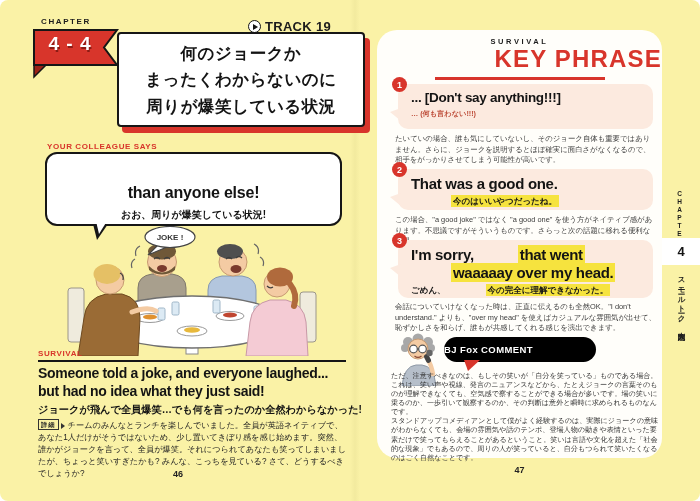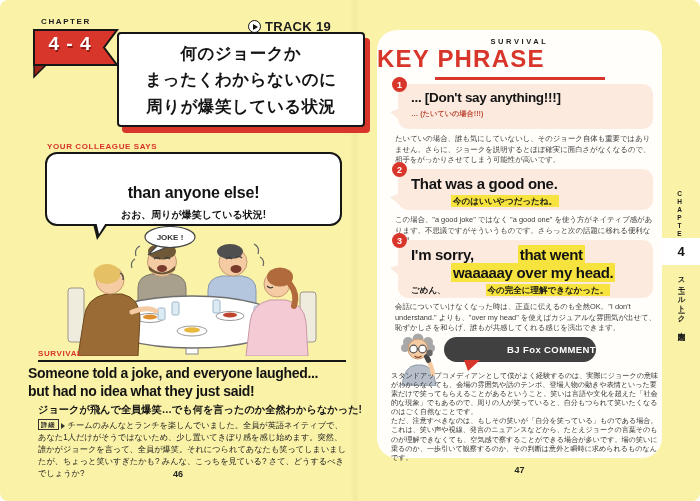--- a/index.html
+++ b/index.html
@@ -24,49 +24,49 @@
   .title-box div{font-size:16.5px;font-weight:800;line-height:1.6;color:#141414;letter-spacing:.5px;}
   .colleague-label{left:47px;top:142px;font-size:8px;font-weight:800;letter-spacing:.6px;}
   .speech-bubble{left:45px;top:152px;width:297px;height:74px;background:#fff;border:2px solid #161616;border-radius:12px;text-align:center;box-sizing:border-box;padding-top:9px;}
   .speech-en{font-size:16px;font-weight:800;line-height:1.25;color:#141414;letter-spacing:-.2px;}
   .speech-ja{font-size:10px;font-weight:700;margin-top:5px;color:#141414;}
   .tail-b{position:absolute;left:46px;bottom:-16px;width:0;height:0;border-top:16px solid #161616;border-left:4px solid transparent;border-right:11px solid transparent;}
   .tail-w{position:absolute;left:49px;bottom:-10px;width:0;height:0;border-top:13px solid #fff;border-left:3px solid transparent;border-right:8px solid transparent;}
   .illustration{left:50px;top:226px;width:284px;height:130px;}
   .situation-label{left:38px;top:349px;font-size:8px;font-weight:800;letter-spacing:.6px;}
   .situation-rule{left:38px;top:360px;width:308px;height:2px;background:#161616;}
-  .situation-en{left:28px;top:365px;width:312px;font-size:14px;font-weight:800;line-height:1.25;color:#141414;letter-spacing:-.3px;}
+  .situation-en{left:38px;top:365px;width:312px;font-size:14px;font-weight:800;line-height:1.25;color:#141414;letter-spacing:-.3px;}
   .situation-ja{left:38px;top:403px;font-size:10.2px;font-weight:800;color:#141414;}
   .situation-detail{left:38px;top:419px;width:309px;font-size:8.2px;line-height:1.45;color:#222;}
   .detail-badge{display:inline-flex;align-items:center;border:1px solid #333;font-size:6.3px;font-weight:700;padding:0 2px;margin-right:2px;vertical-align:1px;letter-spacing:1px;}
   .detail-arrow{display:inline-block;width:0;height:0;border-left:4px solid #333;border-top:3px solid transparent;border-bottom:3px solid transparent;margin-right:3px;vertical-align:-1px;}
   .pagenum-left{left:0;top:469px;width:356px;text-align:center;font-size:9px;font-weight:700;color:#222;}
 
   
   .panel{left:377px;top:30px;width:285px;height:428px;background:#FFFEFA;border-radius:20px;}
   .survival{left:377px;top:37px;width:285px;text-align:center;font-size:7.5px;font-weight:800;letter-spacing:2.6px;color:#1c1c1c;}
-  .keyphrase{left:377px;top:45px;width:285px;text-align:left;font-size:24px;font-weight:800;letter-spacing:1.2px;}
+  .keyphrase{left:377px;top:45px;width:285px;text-align:right;font-size:24px;font-weight:800;letter-spacing:1.2px;}
   .kp-underline{left:435px;top:77px;width:170px;height:3px;background:#D8352B;}
   .pbubble{position:absolute;left:398px;width:255px;background:#FCEADF;border-radius:10px;box-sizing:border-box;padding:6px 8px 5px 13px;}
   .pnum{position:absolute;left:-6px;top:-7px;width:15px;height:15px;background:#D8352B;border-radius:50%;color:#fff;
     font-size:9px;font-weight:800;display:flex;align-items:center;justify-content:center;}
   .ptail{position:absolute;left:-8px;top:24px;width:0;height:0;border-top:4px solid transparent;border-bottom:9px solid transparent;border-right:11px solid #FCEADF;}
   .pen{font-size:13.5px;font-weight:800;color:#141414;line-height:1.2;letter-spacing:-.3px;}
   .pen-lg{font-size:15px;}
   .pja{font-size:8.5px;font-weight:700;color:#141414;margin-top:3px;}
   .pja-red{font-size:7.2px;color:#BD4B37;}
   .hl{background:#F6E33E;padding:1px 2px;box-decoration-break:clone;margin-left:40px;-webkit-box-decoration-break:clone;}
   .pb1{top:84px;height:45px;}
   .pb2{top:169px;height:41px;}
   .pb3{top:240px;height:58px;}
   .note{position:absolute;left:395px;width:262px;font-size:7.4px;line-height:1.45;color:#3a3a3a;}
   .note1{top:134px;} .note2{top:215px;} .note3{top:302px;}
   .bj-illust{left:396px;top:332px;width:46px;height:54px;}
-  .comment-bubble{left:444px;top:337px;width:152px;height:25px;background:#404040;border-radius:14px;color:#fff;
-    font-size:9.5px;font-weight:800;display:flex;align-items:center;justify-content:flex-end;letter-spacing:.4px;}
+  .comment-bubble{left:444px;top:337px;width:152px;height:25px;background:#000000;border-radius:14px;color:#fff;
+    font-size:9.5px;font-weight:800;display:flex;align-items:center;justify-content:flex-start;letter-spacing:.4px;}
   .comment-tail{position:absolute;left:20px;bottom:-9px;width:0;height:0;border-left:4px solid transparent;border-right:12px solid transparent;border-top:11px solid #D8352B;}
   .comment-text{left:391px;top:372px;width:268px;font-size:7.1px;line-height:1.28;color:#333;}
   .pagenum-right{left:377px;top:465px;width:285px;text-align:center;font-size:9px;font-weight:700;color:#222;}
 
   
   .tab-chapter{left:676px;top:190px;writing-mode:vertical-rl;text-orientation:upright;font-size:6.5px;font-weight:700;letter-spacing:1px;color:#1c1c1c;}
   .tab-4box{left:662px;top:238px;width:38px;height:27px;background:#fff;display:flex;align-items:center;justify-content:center;font-size:13px;font-weight:800;color:#141414;}
   .tab-title{left:676px;top:272px;writing-mode:vertical-rl;text-orientation:upright;font-size:7.5px;font-weight:700;color:#1c1c1c;letter-spacing:.5px;}
 </style>
 </head>
@@ -176,21 +176,21 @@
 
   <div class="abs panel"></div>
   <div class="abs survival">SURVIVAL</div>
   <div class="abs keyphrase red">KEY PHRASE</div>
   <div class="abs kp-underline"></div>
 
   <div class="abs pbubble pb1">
     <span class="pnum">1</span>
     <span class="ptail"></span>
     <div class="pen">... [Don't say anything!!!]</div>
-    <div class="pja pja-red">… (たいていの場合!!!)</div>
+    <div class="pja pja-red">… (何も言わない!!!)</div>
   </div>
   <div class="abs note note1">たいていの場合、誰も気にしていないし、そのジョーク自体も重要ではありません。さらに、ジョークを説明するとほぼ確実に面白さがなくなるので、相手をがっかりさせてしまう可能性が高いです。</div>
 
   <div class="abs pbubble pb2">
     <span class="pnum">2</span>
     <span class="ptail"></span>
     <div class="pen pen-lg">That was a good one.</div>
     <div class="pja"><span class="hl">今のはいいやつだったね。</span></div>
   </div>
   <div class="abs note note2">この場合、"a good joke" ではなく "a good one" を使う方がネイティブ感があります。不思議ですがそういうものです。さらっと次の話題に移れる便利な表現。</div>
@@ -221,21 +221,21 @@
     <path d="M6,54 Q8,34 20,33 L26,33 Q38,34 40,54 Z" fill="#B6BFCA" stroke="#8E99A6"></path>
     <path d="M37,42 Q35,32 32,28" stroke="#F4CBA3" stroke-width="4.5" stroke-linecap="round" fill="none"></path>
     <rect x="29" y="22" width="5" height="9" rx="2" fill="#444" transform="rotate(-28 31.5 26.5)"></rect>
     <circle cx="33.5" cy="21" r="3.2" fill="#666"></circle>
   </svg>
   <div class="abs comment-bubble">
     <span>BJ Fox COMMENT</span>
     <span class="comment-tail"></span>
   </div>
   <div class="abs comment-text">
+    <div>ただ、注意すべきなのは、もしその笑いが「自分を笑っている」ものである場合。これは、笑い声や視線、発言のニュアンスなどから、たとえジョークの言葉そのものが理解できなくても、空気感で察することができる場合が多いです。場の笑いに乗るのか、一歩引いて観察するのか、その判断は意外と瞬時に求められるものなんです。</div>
     <div>スタンドアップコメディアンとして僕がよく経験するのは、実際にジョークの意味がわからなくても、会場の雰囲気や話のテンポ、登場人物の動きや表情といった要素だけで笑ってもらえることがあるということ。笑いは言語や文化を超えた「社会的な現象」でもあるので、周りの人が笑っていると、自分もつられて笑いたくなるのはごく自然なことです。</div>
-    <div>ただ、注意すべきなのは、もしその笑いが「自分を笑っている」ものである場合。これは、笑い声や視線、発言のニュアンスなどから、たとえジョークの言葉そのものが理解できなくても、空気感で察することができる場合が多いです。場の笑いに乗るのか、一歩引いて観察するのか、その判断は意外と瞬時に求められるものなんです。</div>
   </div>
   <div class="abs pagenum-right">47</div>
 
   <div class="abs tab-chapter">CHAPTER</div>
   <div class="abs tab-4box">4</div>
   <div class="abs tab-title">スモールトーク、大問題</div>
 </div>
 
 </body></html>

